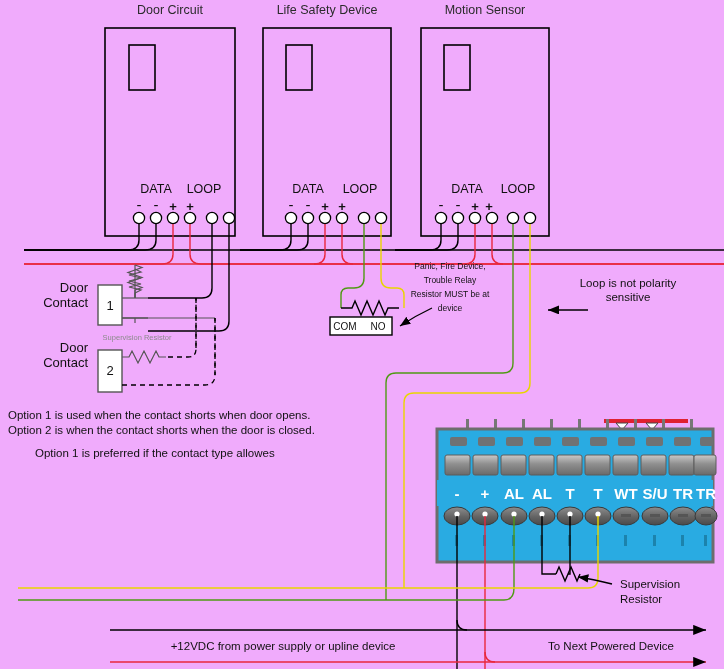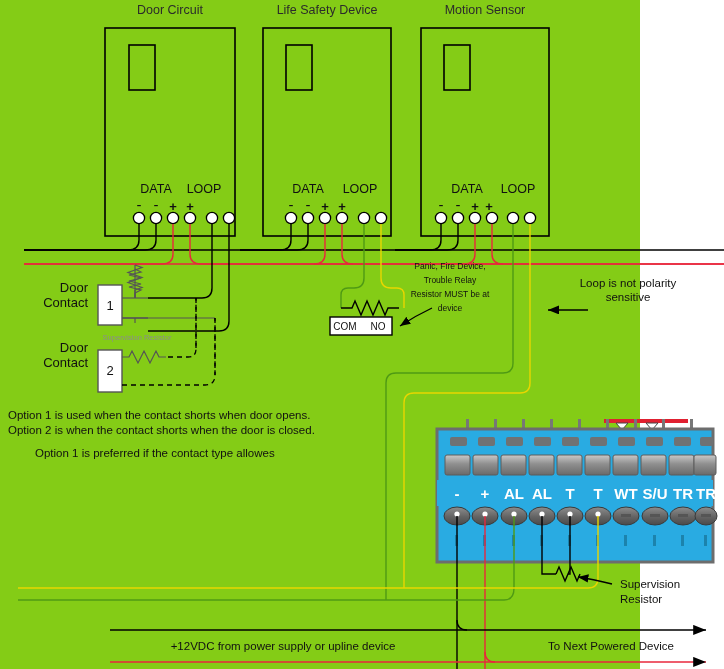--- a/index.html
+++ b/index.html
@@ -1,18 +1,18 @@
 <!DOCTYPE html>
 <html><head>
 <meta charset="utf-8">
 <style>
   html,body{margin:0;padding:0;background:#ffffff;}
   body{width:724px;height:669px;overflow:hidden;
        font-family:"Liberation Sans","DejaVu Sans",sans-serif;}
-  #stage{position:relative;width:640px;height:669px;background:#84cc16;}
+  #stage{position:relative;width:724px;height:669px;background:#f0abfc;}
   svg{position:absolute;left:0;top:0;width:724px;height:669px;}
   .dev-title{font-size:12.5px;fill:#2b2b2b;text-anchor:middle;}
   .term-label{font-size:12.5px;fill:#111;text-anchor:middle;}
   .sign{font-size:13px;fill:#111;text-anchor:middle;font-weight:bold;}
   .sign-minus{font-size:15px;fill:#111;text-anchor:middle;}
   .dc-label{font-size:13px;fill:#111;text-anchor:end;}
   .dc-num{font-size:13px;fill:#111;text-anchor:middle;}
   .supres{font-size:7.5px;fill:#8c8c8c;text-anchor:middle;}
   .note{font-size:11.5px;fill:#111;}
   .note-c{font-size:11.5px;fill:#111;text-anchor:middle;}

